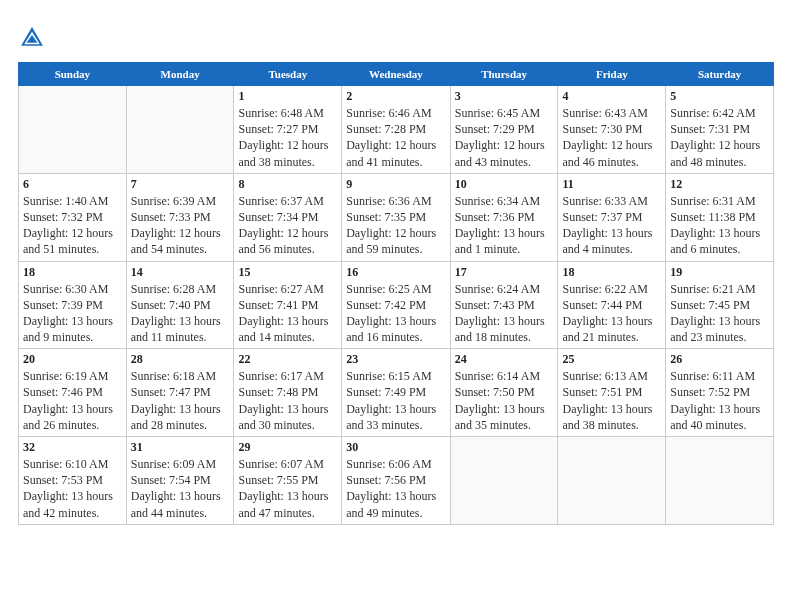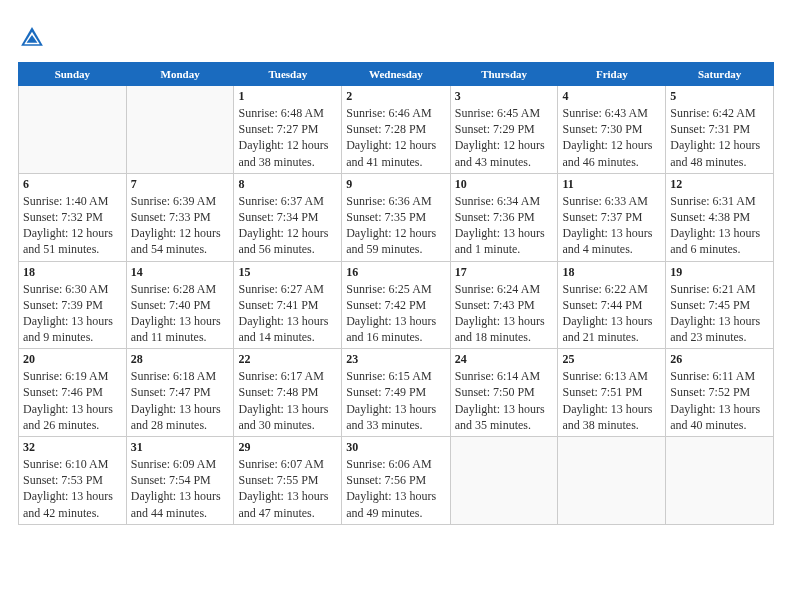--- a/index.html
+++ b/index.html
@@ -198,21 +198,21 @@
           </td>
           <td>
             <span class="day-num">11</span>
             <div class="day-info">Sunrise: 6:33 AM
 Sunset: 7:37 PM
 Daylight: 13 hours and 4 minutes.</div>
           </td>
           <td>
             <span class="day-num">12</span>
             <div class="day-info">Sunrise: 6:31 AM
-Sunset: 4:38 PM
+Sunset: 11:38 PM
 Daylight: 13 hours and 6 minutes.</div>
           </td>
         </tr>
         <tr>
           <td>
             <span class="day-num">18</span>
             <div class="day-info">Sunrise: 6:30 AM
 Sunset: 7:39 PM
 Daylight: 13 hours and 9 minutes.</div>
           </td>

